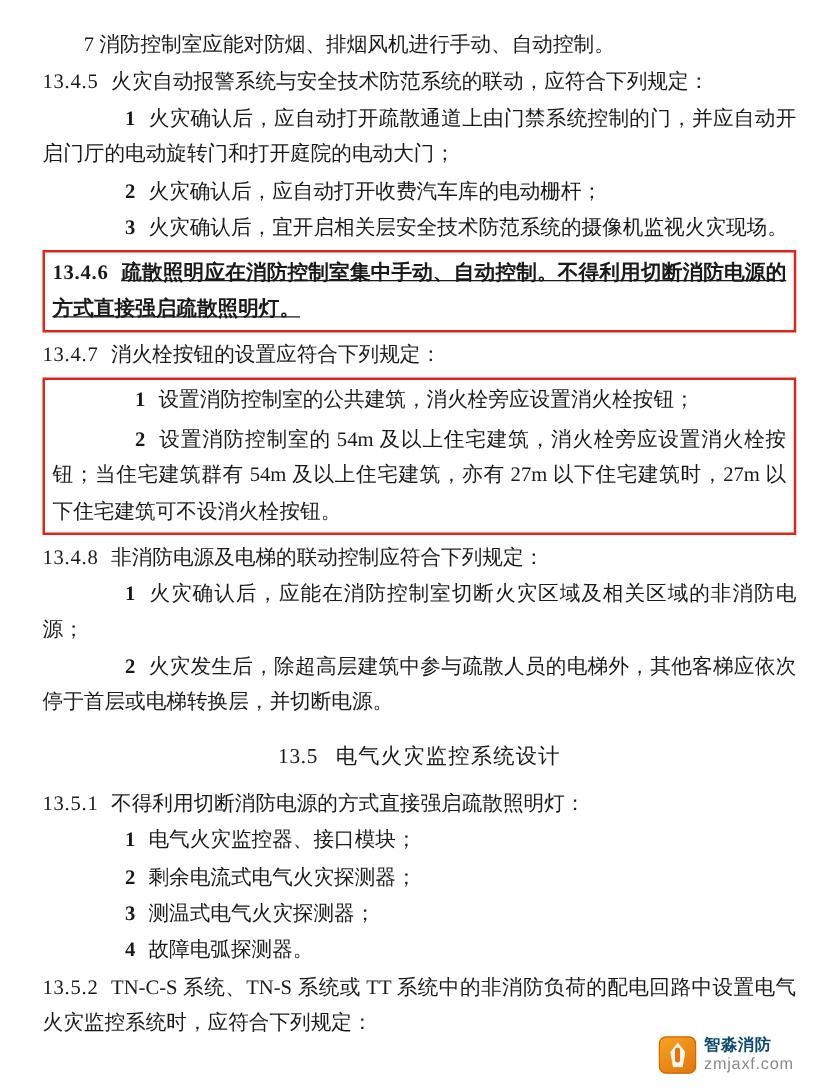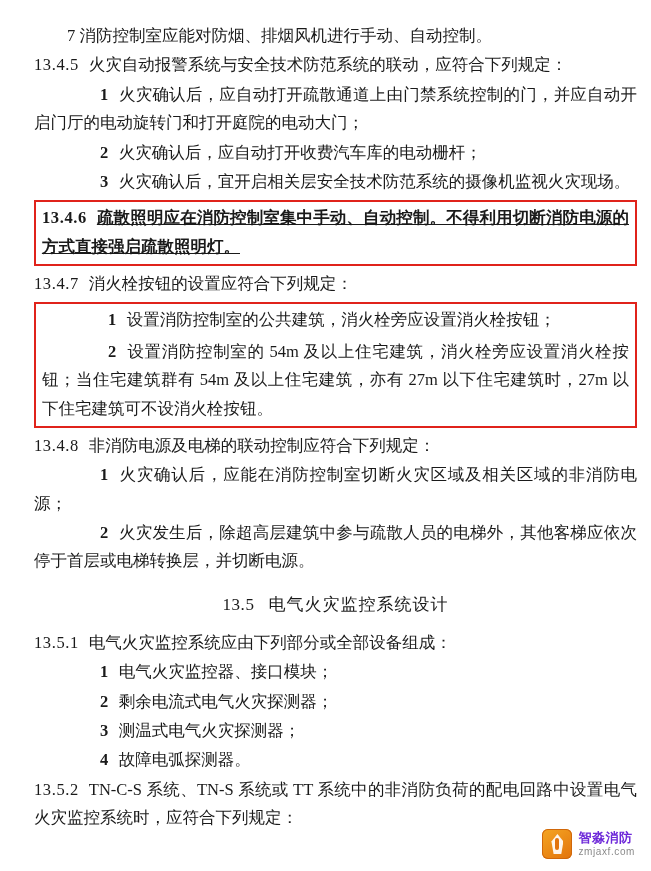--- a/index.html
+++ b/index.html
@@ -113,26 +113,26 @@
     left: 13px; top: 9px;
     width: 4px; height: 12px;
     background: #e2730c;
     border-radius: 2px;
   }
   .wm-text {
     line-height: 1.12;
   }
   .wm-main {
     font-size: 13px;
-    color: #6d28d9;
+    color: #0c4a6e;
     font-weight: bold;
     letter-spacing: .5px;
   }
   .wm-sub {
-    font-size: 10px;
+    font-size: 13px;
     color: #8a8a8a;
     letter-spacing: .6px;
   }
 </style>
 </head>
 <body>
 
 <div class="page">
   <div class="doc-body">
 
@@ -186,21 +186,21 @@
 
     <p class="item">
       <span class="inum num">2</span><span>火灾发生后，除超高层建筑中参与疏散人员的电梯外，其他客梯应依次停于首层或电梯转换层，并切断电源。</span>
     </p>
 
     <p class="sec-head">
       <span class="shnum num">13.5</span><span>电气火灾监控系统设计</span>
     </p>
 
     <p class="clause plain">
-      <span class="label num">13.5.1</span><span>电气火灾监控系统应由下列部分或全部设备组成：</span>
+      <span class="label num">13.5.1</span><span>不得利用切断消防电源的方式直接强启疏散照明灯：</span>
     </p>
 
     <p class="item">
       <span class="inum num">1</span><span>电气火灾监控器、接口模块；</span>
     </p>
 
     <p class="item">
       <span class="inum num">2</span><span>剩余电流式电气火灾探测器；</span>
     </p>
 

